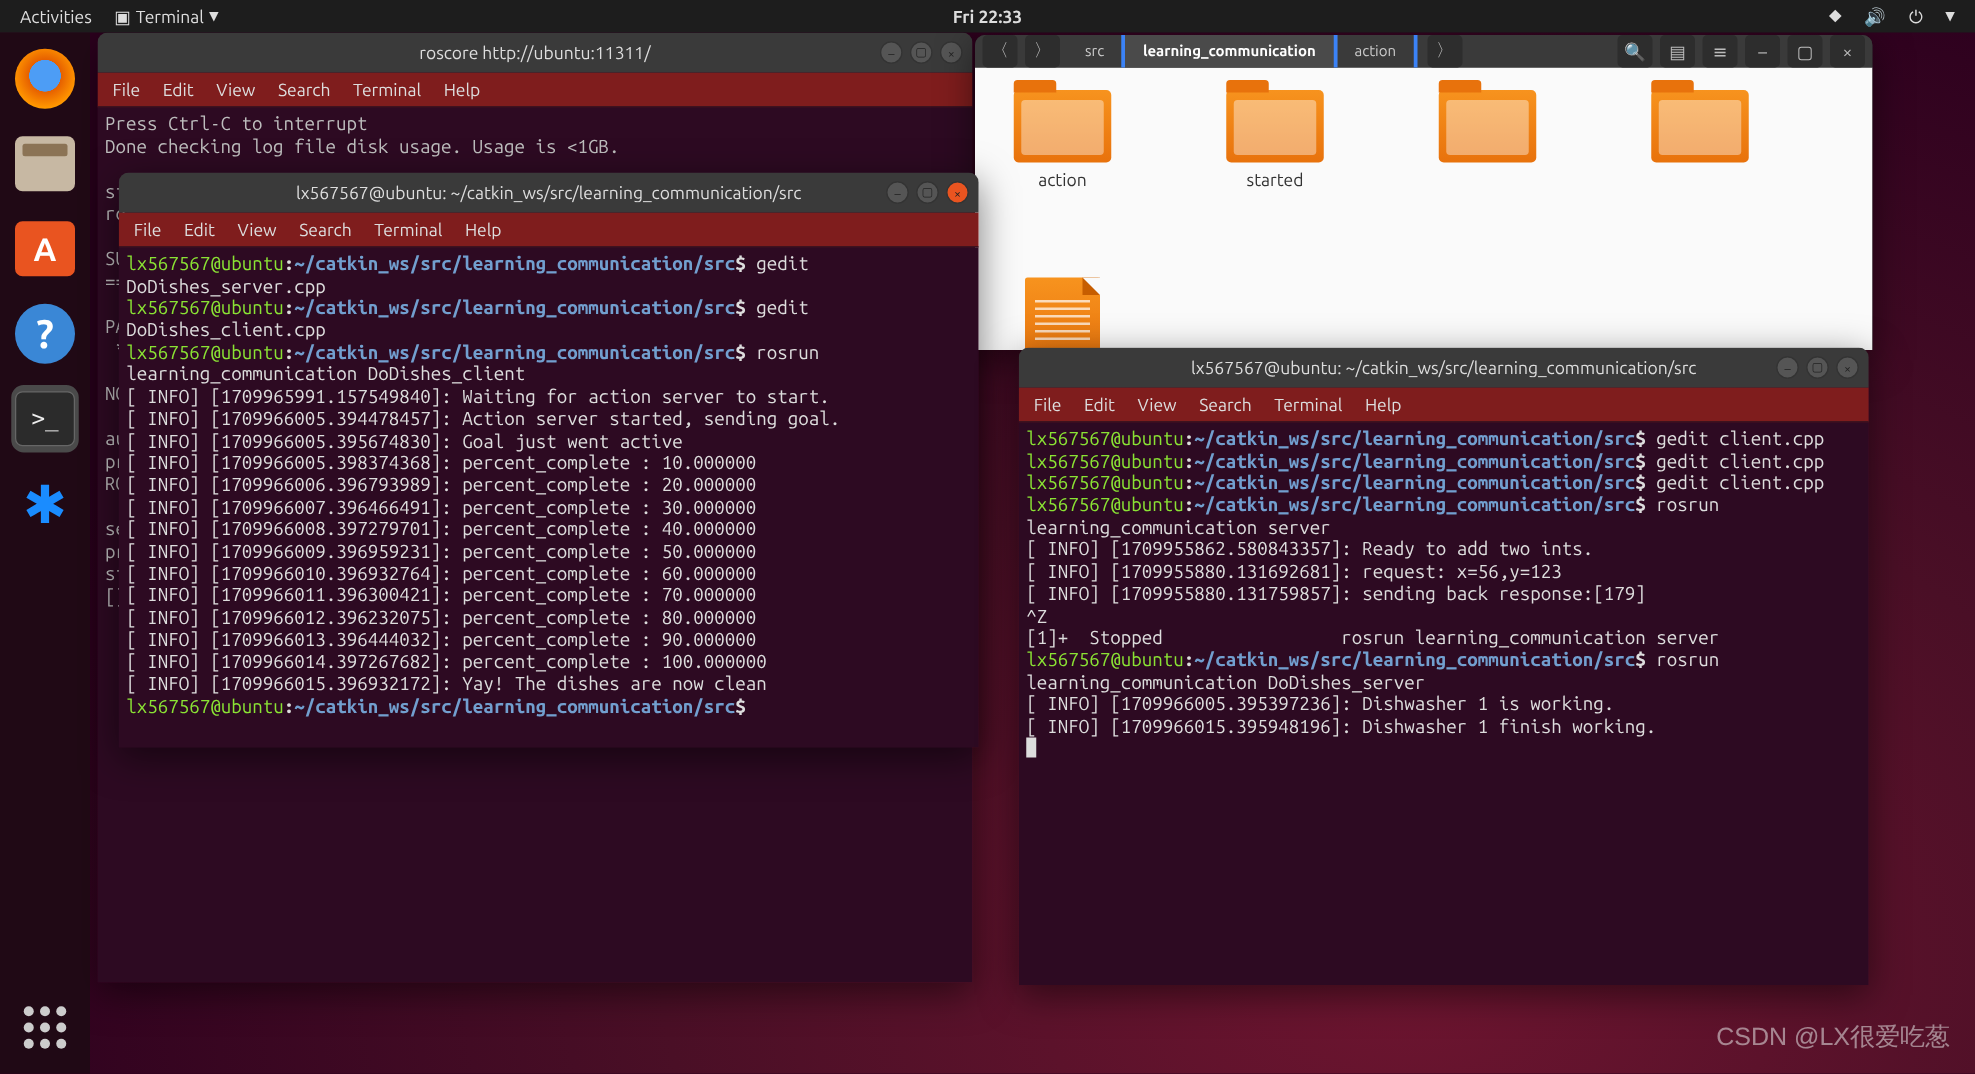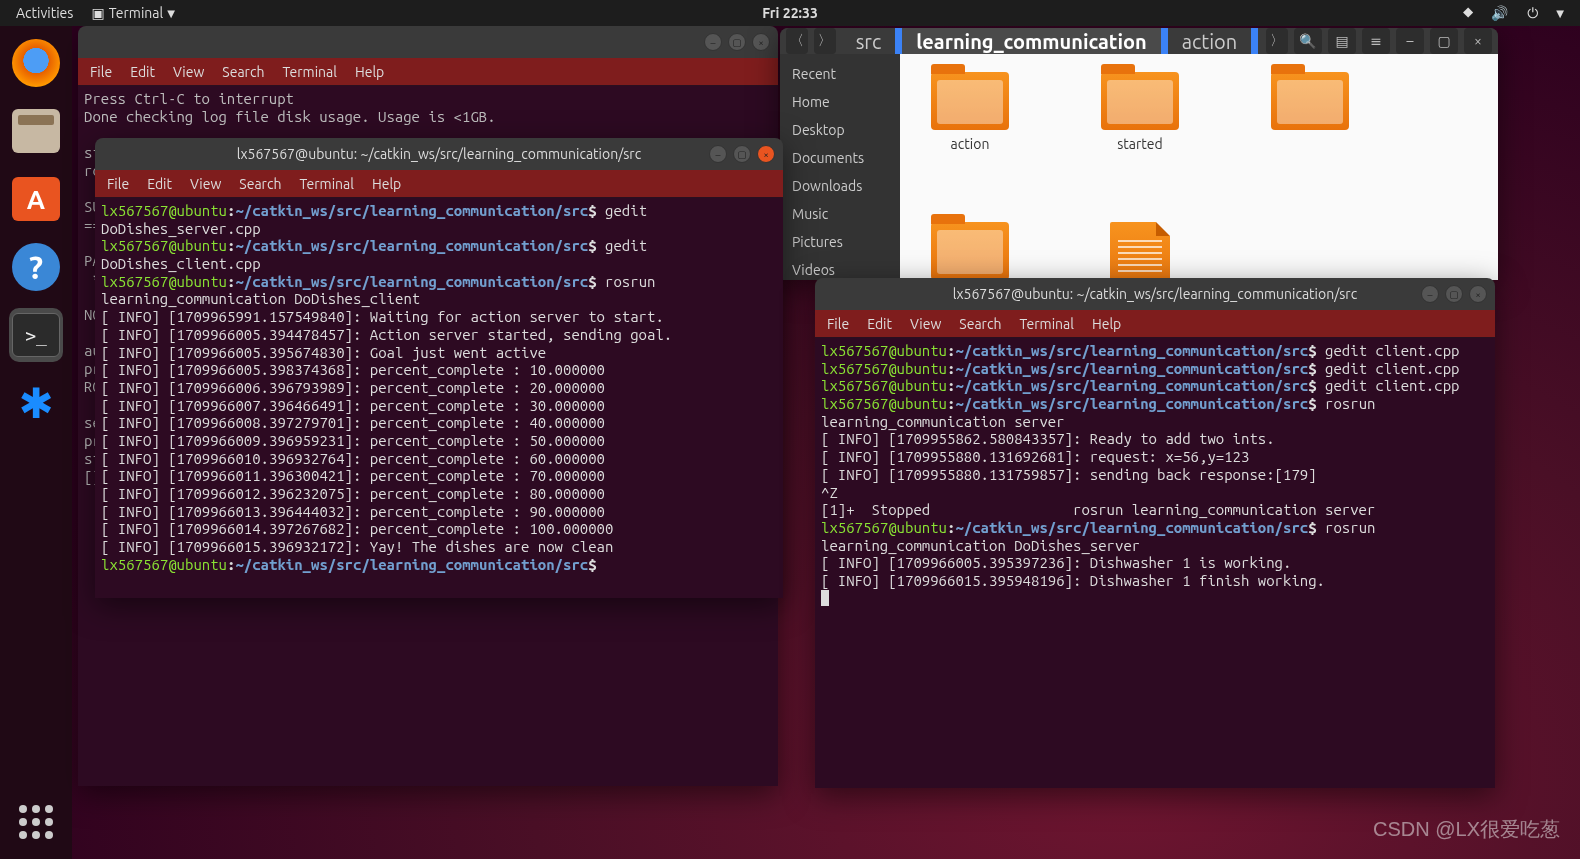--- a/index.html
+++ b/index.html
@@ -43,21 +43,21 @@
   .prompt-path { color: #729fcf; font-weight: bold; }
   .prompt-sep  { color: #ddd; font-weight: bold; }
   .cmd { color: #ddd; }
   .cursor { display: inline-block; width: 8px; height: 16px; background: #ddd; vertical-align: -2px; }
 
   
   .nautilus { background: #2e2e2e; }
   .naut-head { height: 34px; background: #3a3a3a; display: flex; align-items: center; padding: 0 6px; gap: 6px; position: relative; }
   .naut-head .nav { width: 28px; height: 26px; background: #2d2d2d; color: #bbb; display: flex; align-items: center; justify-content: center; border-radius: 4px; cursor: pointer; font-size: 14px;}
   .breadcrumb { display: flex; align-items: center; gap: 0; height: 26px; }
-  .breadcrumb .crumb { padding: 0 14px; color: #ccc; font-size: 20px; height: 26px; display: flex; align-items: center; cursor: pointer; border-right: 7px solid #3b82f6;}
+  .breadcrumb .crumb { padding: 0 14px; color: #ccc; font-size: 12px; height: 26px; display: flex; align-items: center; cursor: pointer; border-right: 3px solid #3b82f6;}
   .breadcrumb .crumb.active { background: #4a4a4a; color: #fff; font-weight: 600; }
   .naut-head .right { margin-left: auto; display: flex; gap: 6px; }
   .naut-body { display: flex; height: 238px; }
   .naut-side { width: 120px; background: #333; color: #ccc; font-size: 14px; display: flex; flex-direction: column; padding-top: 6px; }
   .naut-side div { padding: 6px 12px; cursor: pointer; }
   .naut-files { flex: 1; background: #fafafa; padding: 18px 20px; display: flex; gap: 70px; flex-wrap: wrap; align-content: flex-start; }
   .folder { display: flex; flex-direction: column; align-items: center; width: 100px; font-size: 14px; color: #333; cursor: pointer; }
   .folder-icon { width: 78px; height: 58px; background: linear-gradient(#f7931e,#e8720c); border-radius: 4px; position: relative; margin-bottom: 6px; }
   .folder-icon::before { content: ""; position: absolute; top: -8px; left: 0; width: 34px; height: 10px; background: #e8720c; border-radius: 3px 3px 0 0; }
   .folder-icon::after { content: ""; position: absolute; inset: 8px 6px 6px 6px; background: rgba(255,255,255,.4); border-radius: 3px; }
@@ -123,20 +123,21 @@
       <span></span>
       <span></span>
       <span></span>
       <span></span>
       <span></span>
     </div>
 </div>
 
 <div class="window" style="left:78px; top:26px; width:700px; height:760px; z-index:5;">
   <div class="titlebar">
+    <div class="title">roscore http://ubuntu:11311/</div>
     <div class="winbtns">
       <div class="winbtn">–</div>
       <div class="winbtn">▢</div>
       <div class="winbtn">×</div>
     </div>
   </div>
   <div class="menubar" id="roscore-menubar">
       <span>File</span>
       <span>Edit</span>
       <span>View</span>
@@ -181,30 +182,20 @@
     <div class="right">
       <div class="nav">🔍</div>
       <div class="nav">▤</div>
       <div class="nav">≡</div>
       <div class="nav">–</div>
       <div class="nav">▢</div>
       <div class="nav">×</div>
     </div>
   </div>
   <div class="naut-body">
-    <div class="naut-side" id="naut-side">
-        <div>Recent</div>
-        <div>Home</div>
-        <div>Desktop</div>
-        <div>Documents</div>
-        <div>Downloads</div>
-        <div>Music</div>
-        <div>Pictures</div>
-        <div>Videos</div>
-      </div>
     <div class="naut-files" id="naut-files">
         <div class="folder">
           <div class="folder-icon"></div>
           <div>action</div>
         </div>
         <div class="folder">
           <div class="folder-icon"></div>
           <div>started</div>
         </div>
         <div class="folder">

